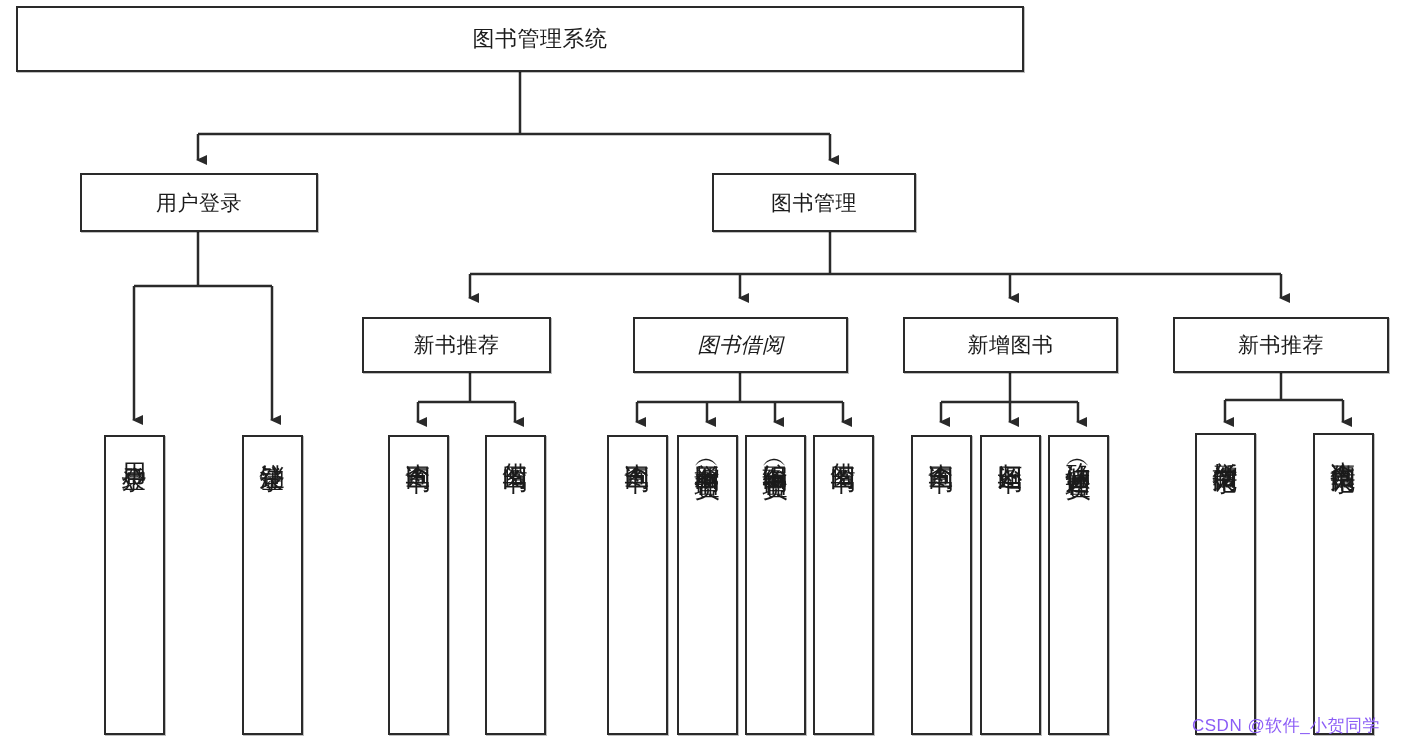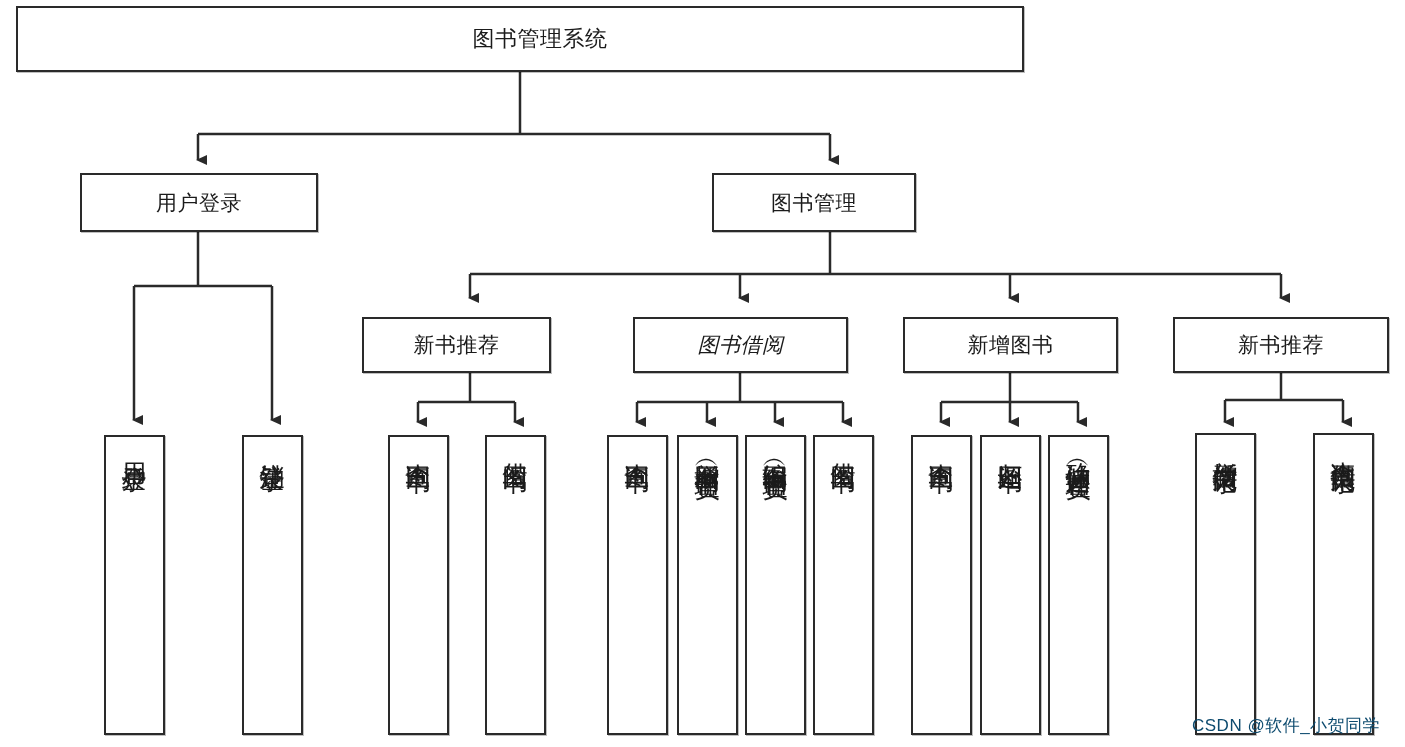--- a/index.html
+++ b/index.html
@@ -58,21 +58,21 @@
     writing-mode: vertical-rl;
     text-orientation: upright;
     font-size: 25px;
     line-height: 1.12;
     letter-spacing: 2px;
     white-space: nowrap;
   }
   .watermark {
     position: absolute;
     font-size: 17px;
-    color: #0c4a6e;
+    color: #8b5cf6;
     white-space: nowrap;
     letter-spacing: 0.5px;
   }
 </style>
 </head>
 <body>
 
 <div id="canvas">
 
   <svg class="edges" viewBox="0 0 1405 747">

